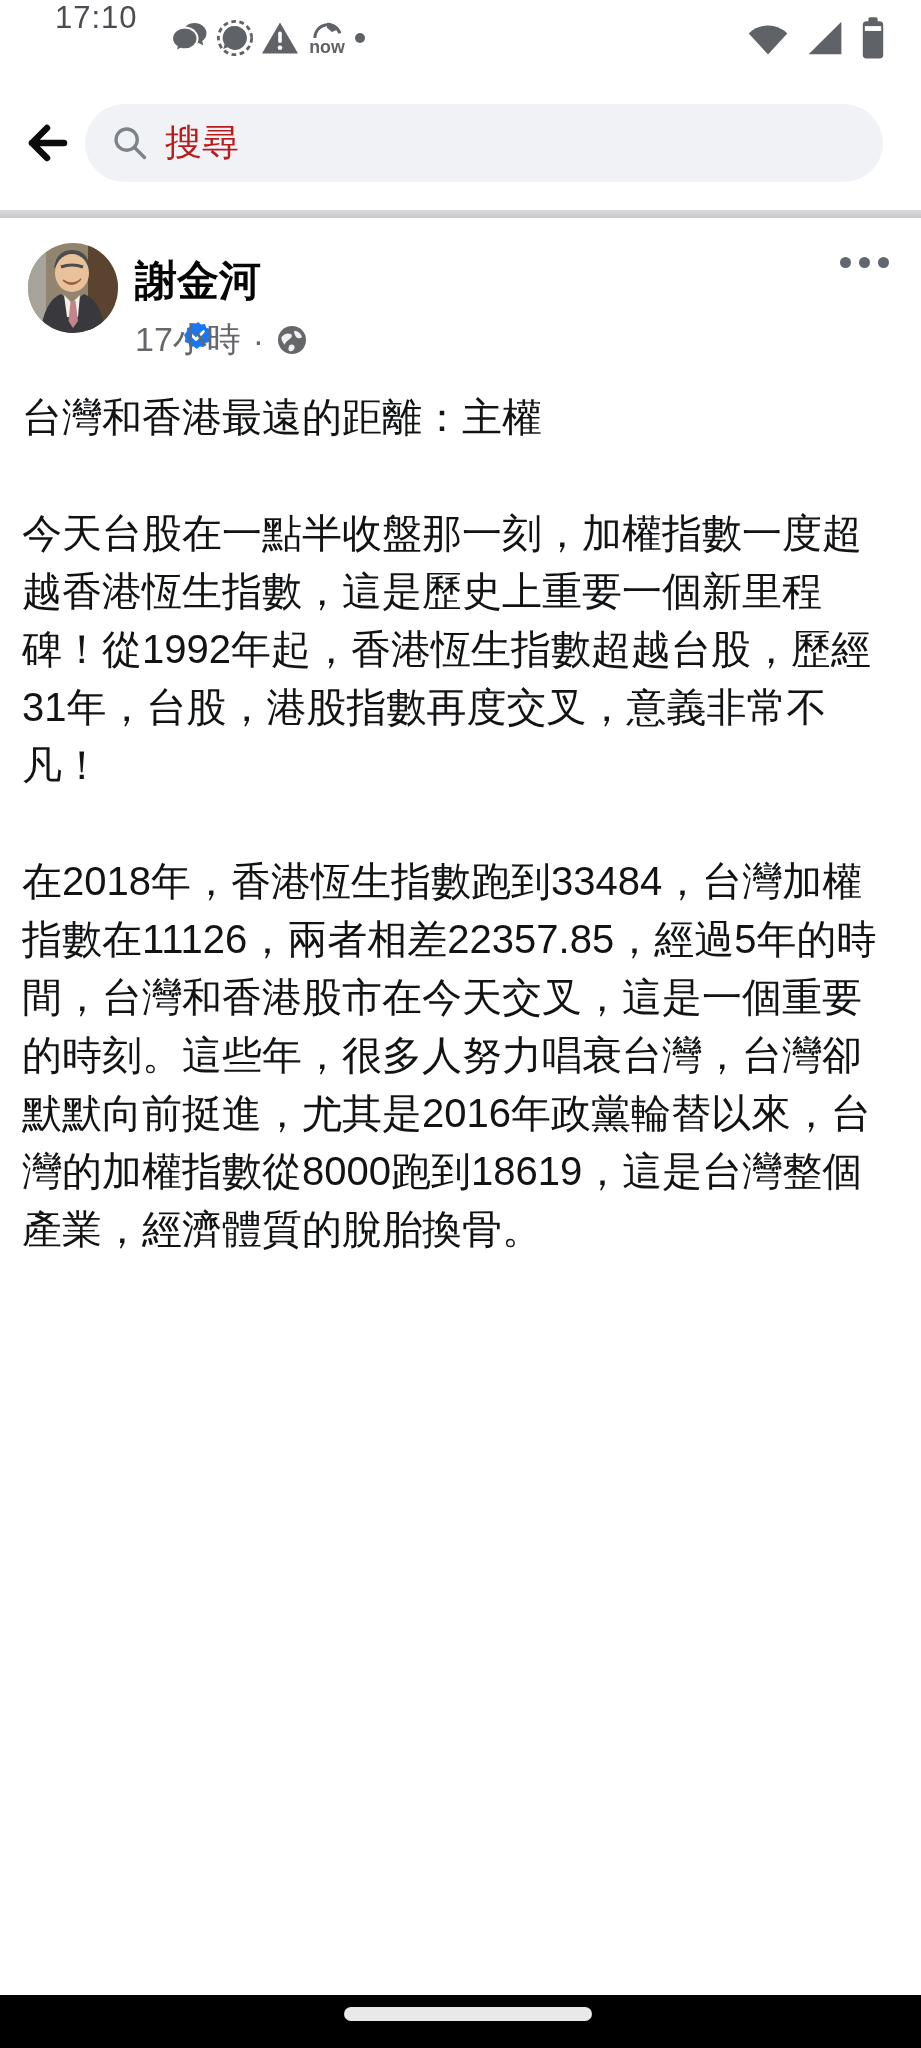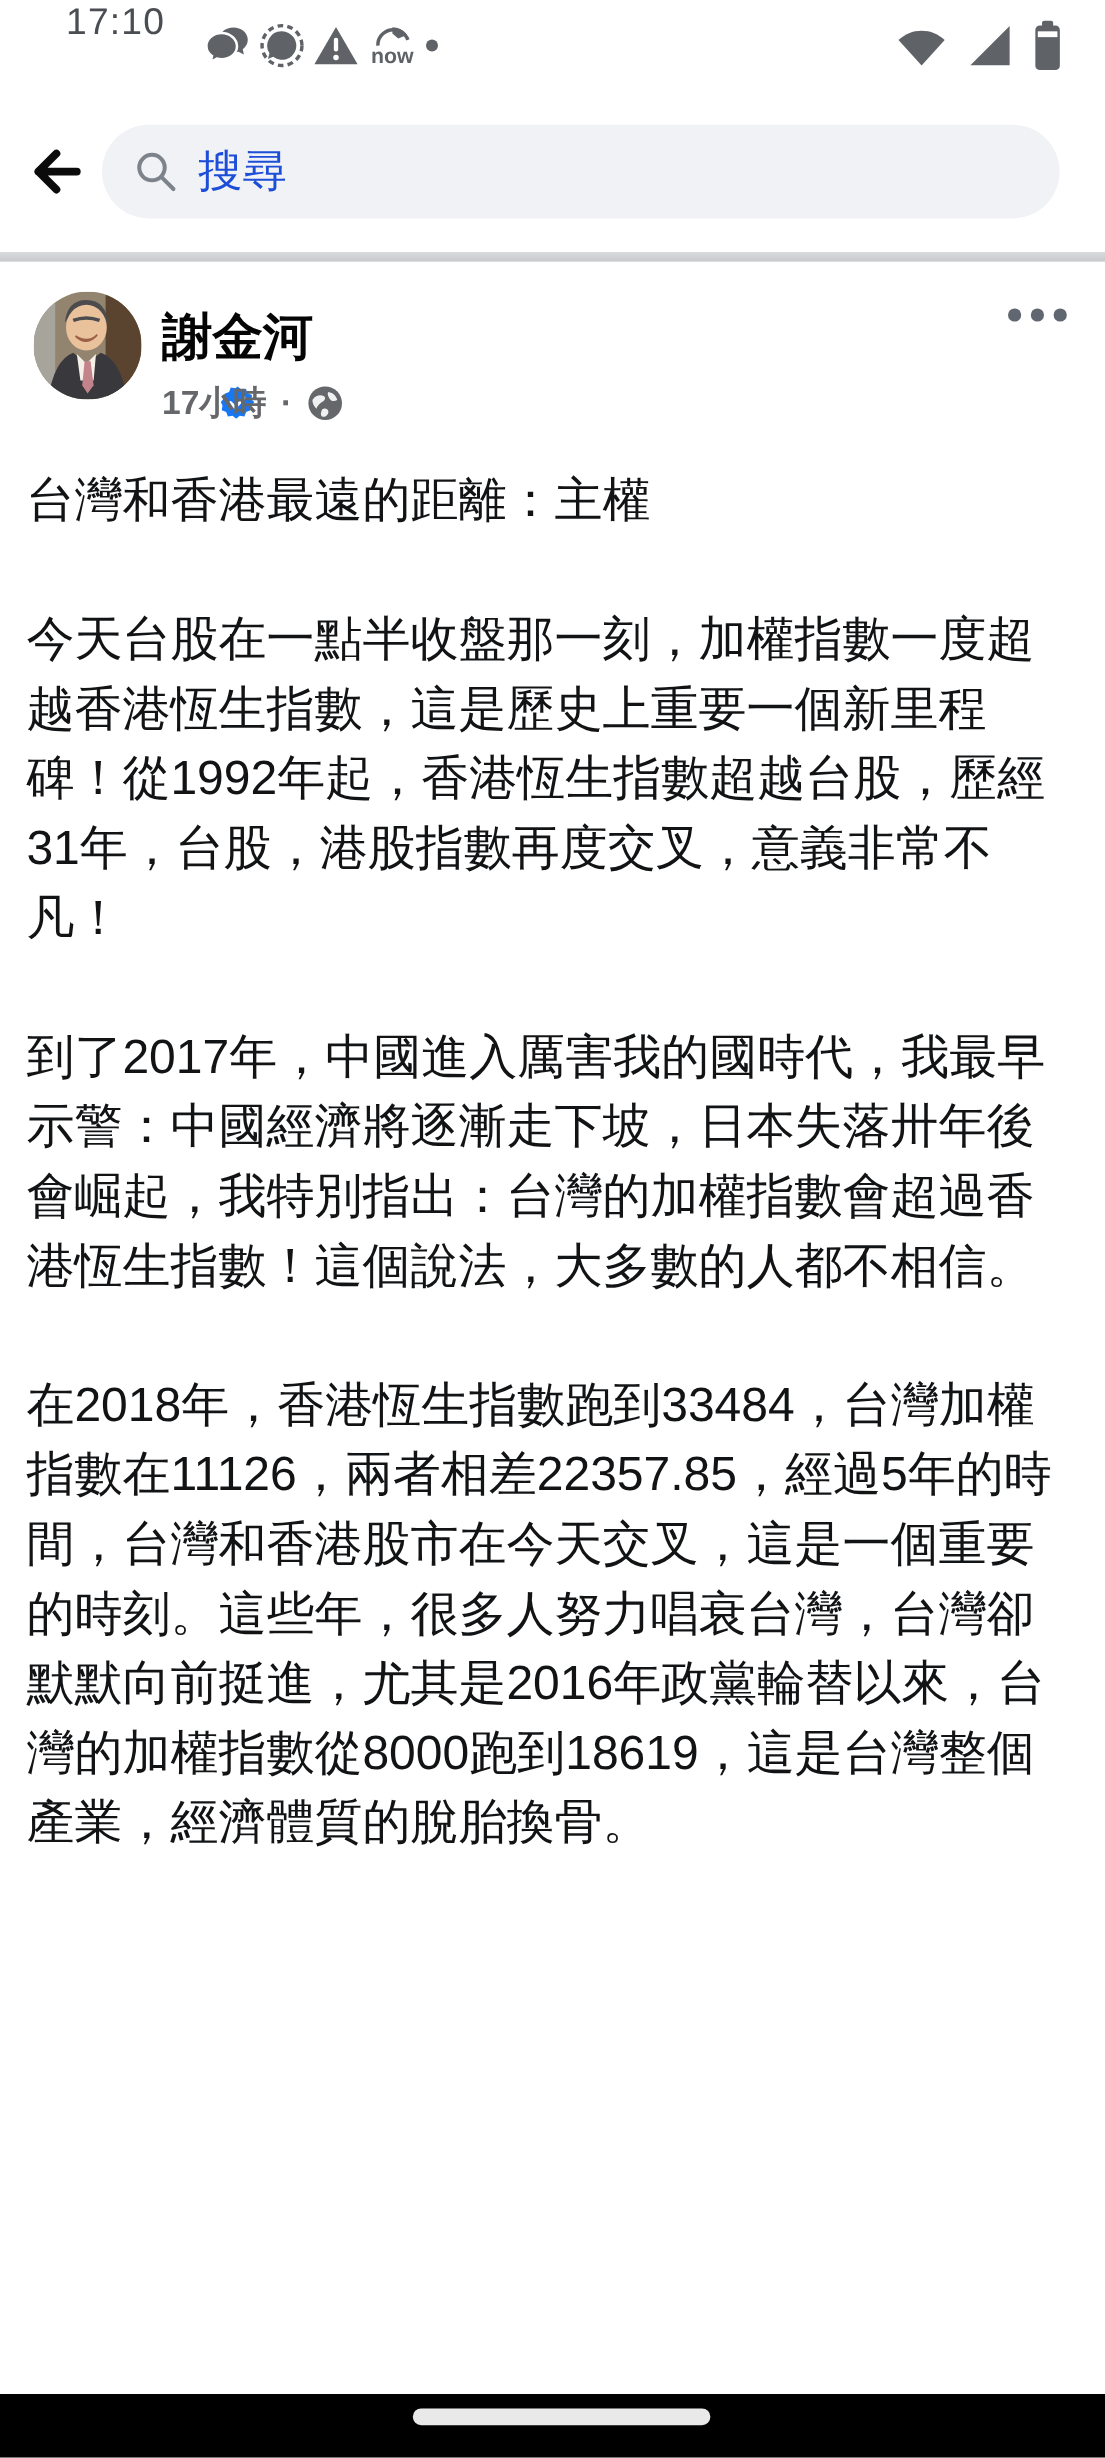--- a/index.html
+++ b/index.html
@@ -24,34 +24,34 @@
   .search-row {
     position:absolute; top:75px; left:0; right:0; height:135px;
     display:flex; align-items:center; background:#fff;
   }
   .back-btn { width:64px; height:64px; margin-left:14px; display:flex; align-items:center; justify-content:center; }
   .search-pill {
     margin-left:7px; width:798px; height:78px; border-radius:39px;
     background:#f1f2f6; display:flex; align-items:center;
   }
   .search-pill .mag { margin-left:26px; }
-  .search-placeholder { margin-left:16px; font-size:37px; color:#1d4ed8; }
+  .search-placeholder { margin-left:16px; font-size:37px; color:#b91c1c; }
 
   .header-divider {
     position:absolute; top:210px; left:0; right:0; height:8px;
     background:linear-gradient(#d9dbde,#c6c8cc);
   }
 
   
   .post-header { position:absolute; top:243px; left:28px; right:28px; height:120px; }
   .avatar { position:absolute; left:0; top:0; width:90px; height:90px; border-radius:50%; overflow:hidden; }
   .author-row { position:absolute; left:107px; top:10px; display:flex; align-items:center; gap:12px;flex-direction:column; }
   .author-name { font-size:42px; font-weight:bold; color:#050505; }
   .meta-row { position:absolute; left:107px; top:74px; display:flex; align-items:center; gap:12px; }
-  .meta-text { font-size:28px; color:#65676b;font-weight:bold; }
+  .meta-text { font-size:34px; color:#65676b; }
   .menu-dots { position:absolute; right:4px; top:14px; display:flex; gap:8px; }
   .menu-dots i { width:11px; height:11px; border-radius:50%; background:#606770; display:block; }
 
   
   .post-body {
     position:absolute; top:388px; left:22px; width:877px;
     font-size:40px; line-height:58px; color:#111315;
   }
   .post-body p { margin:0 0 58px 0; }
 
@@ -159,21 +159,20 @@
     <div class="menu-dots">
       <i></i>
         <i></i>
         <i></i>
     </div>
   </div>
 
   <div class="post-body">
     <p>台灣和香港最遠的距離：主權</p>
     <p>今天台股在一點半收盤那一刻，加權指數一度超越香港恆生指數，這是歷史上重要一個新里程碑！從1992年起，香港恆生指數超越台股，歷經31年，台股，港股指數再度交叉，意義非常不凡！</p>
-    <p>到了2017年，中國進入厲害我的國時代，我最早示警：中國經濟將逐漸走下坡，日本失落卅年後會崛起，我特別指出：台灣的加權指數會超過香港恆生指數！這個說法，大多數的人都不相信。</p>
     <p>在2018年，香港恆生指數跑到33484，台灣加權指數在11126，兩者相差22357.85，經過5年的時間，台灣和香港股市在今天交叉，這是一個重要的時刻。這些年，很多人努力唱衰台灣，台灣卻默默向前挺進，尤其是2016年政黨輪替以來，台灣的加權指數從8000跑到18619，這是台灣整個產業，經濟體質的脫胎換骨。</p>
   </div>
 
   <div class="nav-bar">
     <div class="home-indicator"></div>
   </div>
 
 </div>
 
 </body></html>

